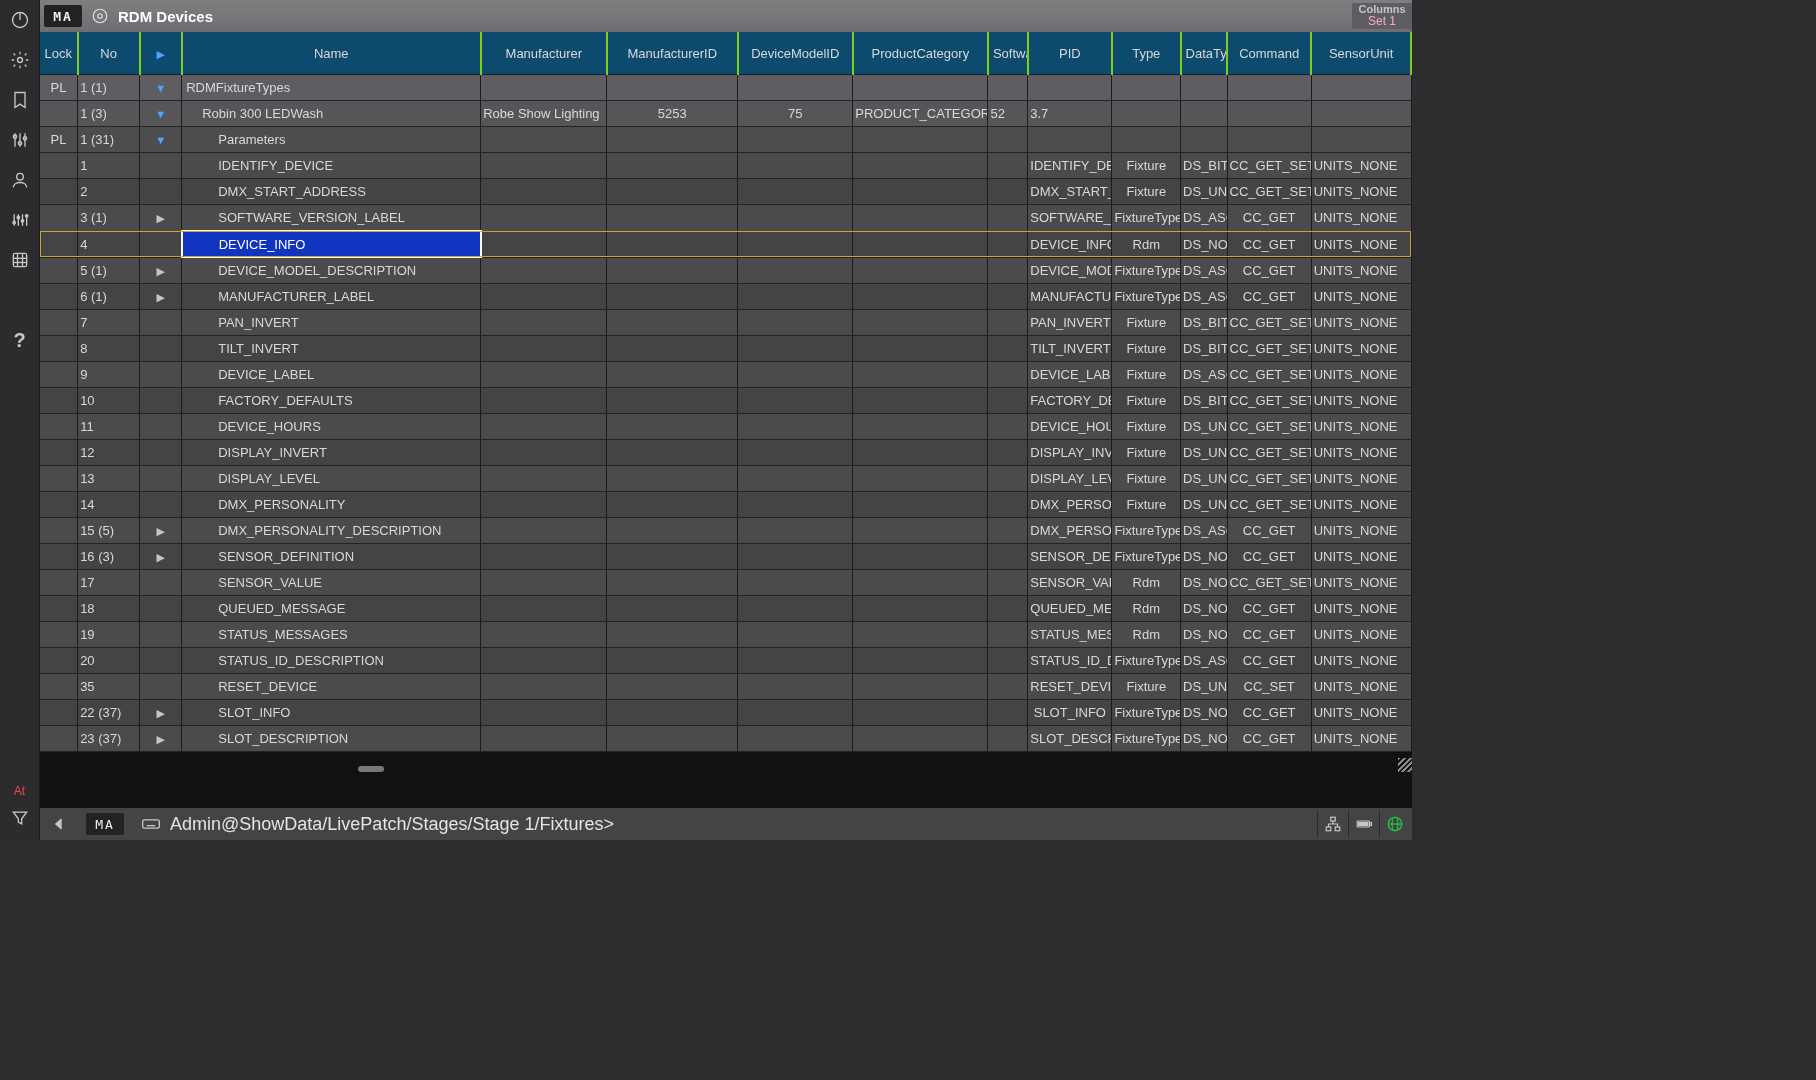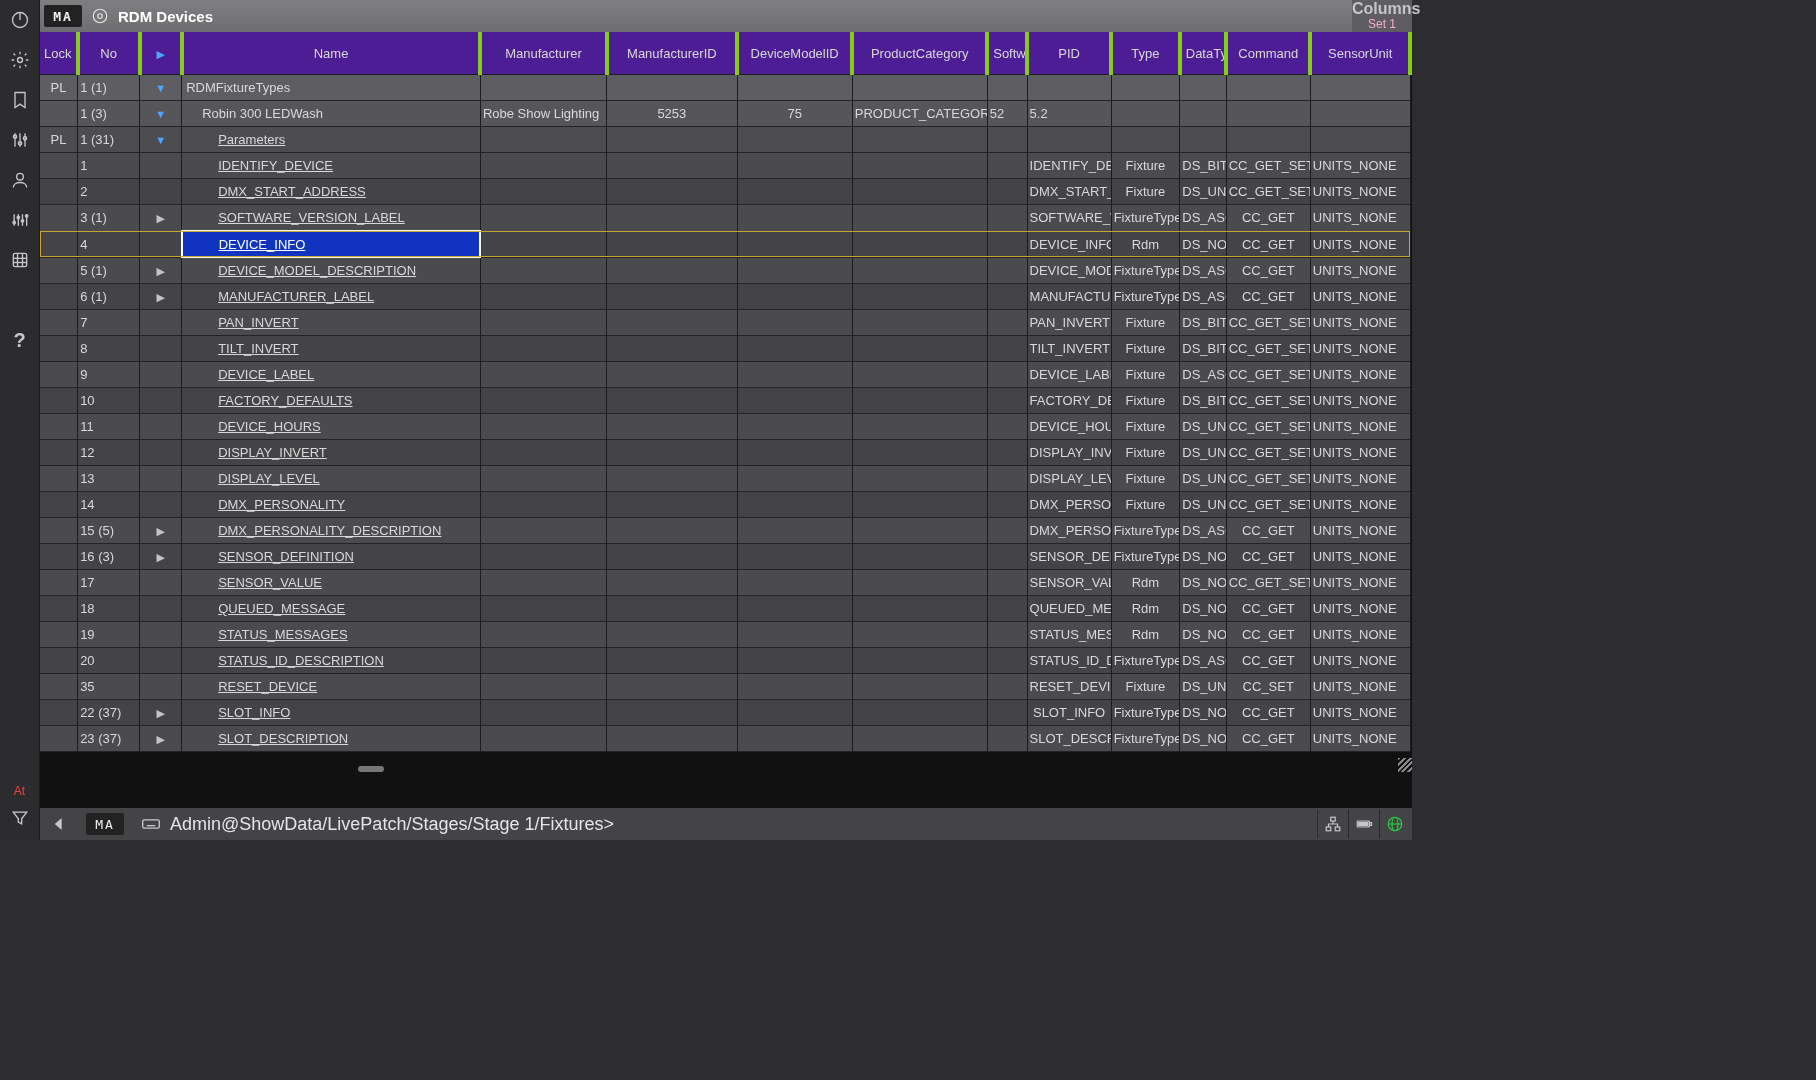--- a/index.html
+++ b/index.html
@@ -12,44 +12,44 @@
 .side-txt{color:#ef4444;font-size:12px;margin-bottom:2px;}
 
 
 .main{flex:1;display:flex;flex-direction:column;}
 .titlebar{height:32px;background:linear-gradient(#7f7f82,#6e6e72);display:flex;align-items:center;padding-left:4px;color:#fff;font-weight:600;font-size:15px;}
 .tb-logo{width:38px;height:22px;background:#222;color:#eee;display:flex;align-items:center;justify-content:center;font-family:monospace;letter-spacing:2px;font-size:13px;margin-right:6px;border-radius:2px;}
 .tb-cog{width:24px;height:24px;margin-right:6px;display:flex;align-items:center;justify-content:center;}
 .tb-cog svg{width:18px;height:18px;stroke:#ddd;fill:none;stroke-width:1.6;}
 .tb-spacer{flex:1;}
 .tb-tab{background:#5e5e62;width:60px;padding:1px 0;text-align:center;}
-.tb-tab .small{font-size:16px;color:#c5c5c8;line-height:1.05;}
+.tb-tab .small{font-size:11px;color:#c5c5c8;line-height:1.05;}
 .tb-tab .big{font-size:12px;color:#f9a8d4;line-height:1.05;font-weight:400;}
 
 
 .tablewrap{flex:1;overflow:hidden;position:relative;background:#111;}
 table.tree{border-collapse:collapse;width:100%;table-layout:fixed;}
-table.tree th{background:#4c1d95;color:#d8d8da;font-weight:400;height:42px;border-right:4px solid #84cc16;border-bottom:1px solid #1c1c1e;overflow:hidden;white-space:nowrap;text-overflow:clip;padding:0 4px;text-align:center;}
+table.tree th{background:#0c4a6e;color:#d8d8da;font-weight:400;height:42px;border-right:2px solid #84cc16;border-bottom:1px solid #1c1c1e;overflow:hidden;white-space:nowrap;text-overflow:clip;padding:0 4px;text-align:center;}
 table.tree th:first-child{text-align:center;}
 table.tree td{height:25px;border-right:1px solid #1c1c1e;border-bottom:1px solid #232325;overflow:hidden;white-space:nowrap;text-overflow:clip;padding:0 2px;}
 tr.lvl0 td{background:#5e5e62;}
 tr.lvl1 td{background:#565659;margin-left:24px;}
 tr.lvl2 td{background:#4d4d50;}
 tr.row-e td{background:#444447;}
 tr.row-o td{background:#4b4b4e;}
 tr.sel td{background:#444447;}
 tr.sel td.selcell{background:#1033c0;color:#fff;border:2px solid #fcfcfc;box-sizing:border-box;}
 tr.sel{outline:1px solid #c9a72f;outline-offset:-1px;}
 .center{text-align:center;}
 .lockcell{text-align:center;color:#d8d8da;}
 .arrow{color:#c5c5c8;font-size:11px;}
 .arrow-blue{color:#4fa4ff;font-size:11px;}
 .indent0{padding-left:4px !important;}
 .indent1{padding-left:20px !important;}
-.indent2{padding-left:36px !important;text-decoration:underline;}
+.indent2{padding-left:36px !important;}
 col.c-lock{width:34px;}col.c-no{width:56px;}col.c-exp{width:38px;}
 col.c-name{width:270px;}
 col.c-mfr{width:114px;}col.c-mid{width:118px;}col.c-dmid{width:104px;}col.c-pcat{width:122px;}col.c-soft{width:36px;}col.c-pid{width:76px;}col.c-type{width:62px;}col.c-dt{width:42px;}col.c-cmd{width:76px;}col.c-su{width:90px;}
 .namecol-lvl3{background:#3f3f42;}
 .scrollhandle{position:absolute;bottom:0;left:318px;width:26px;height:6px;background:#777;border-radius:3px;}
 .resize-grip{position:absolute;right:0;bottom:0;width:14px;height:14px;background:repeating-linear-gradient(135deg,#888 0 2px,transparent 2px 4px);}
 
 
 .statuswrap{height:36px;background:#111;}
 .bottombar{height:32px;background:#444447;display:flex;align-items:center;padding:0 2px;}
@@ -204,21 +204,21 @@
             <tr class="lvl1">
               <td class="lockcell"></td>
               <td>1 (3)</td>
               <td class="center"><span class="arrow-blue">▼</span></td>
               <td class="indent1">Robin 300 LEDWash</td>
               <td>Robe Show Lighting</td>
               <td class="center">5253</td>
               <td class="center">75</td>
               <td>PRODUCT_CATEGORY</td>
               <td>52</td>
-              <td>5.2</td>
+              <td>3.7</td>
               <td></td>
               <td></td>
               <td></td>
               <td></td>
             </tr>
             <tr class="lvl2">
               <td class="lockcell">PL</td>
               <td>1 (31)</td>
               <td class="center"><span class="arrow-blue">▼</span></td>
               <td class="indent2">Parameters</td>

